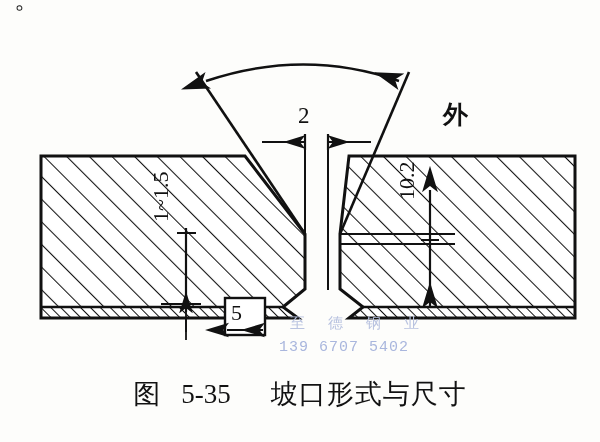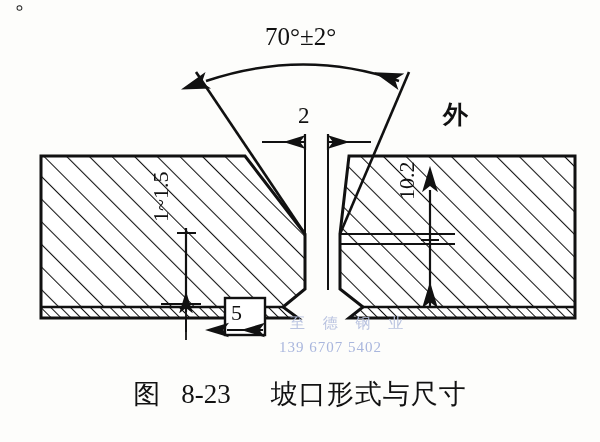--- a/index.html
+++ b/index.html
@@ -93,21 +93,21 @@
     left: 14px;
     top: -14px;
     font-size: 26px;
     color: #1a1a1a;
     font-family: "DejaVu Sans", sans-serif;
   }
   .watermark {
     position: absolute;
     color: #b9c3e0;
     white-space: nowrap;
-    font-family: Liberation Serif, serif;
+    font-family: Liberation Mono, monospace;
   }
   #watermark-company {
     left: 290px;
     top: 314px;
     font-size: 15px;
     letter-spacing: 7px;
   }
   #watermark-phone {
     left: 279px;
     top: 339px;
@@ -198,33 +198,32 @@
     <g>
       <rect x="225" y="298" width="40" height="37" fill="#ffffff" stroke="#111111" stroke-width="2.4"></rect>
       <line x1="227" y1="330" x2="263" y2="330" stroke="#111111" stroke-width="2" marker-start="url(#arrowStart)" marker-end="url(#arrowEnd)"></line>
       <line x1="186" y1="318" x2="186" y2="340" stroke="#111111" stroke-width="1.8"></line>
     </g>
 
   </svg>
 
   <div class="txt" id="corner-fragment">。</div>
 
-  <div class="txt" id="angle-label">70°±2°</div>
 
   <div class="txt" id="gap-label">2</div>
 
   <div class="txt" id="outside-label">外</div>
 
   <div class="txt" id="root-face-label">1~1.5</div>
 
   <div class="txt" id="depth-label">10.2</div>
 
   <div class="txt" id="land-label">5</div>
 
   <div class="watermark" id="watermark-company">至 德 钢 业</div>
 
   <div class="watermark" id="watermark-phone">139 6707 5402</div>
 
   <div class="txt" id="caption-text">
-    <span class="cap-pre">图</span><span class="cap-gap"></span><span class="cap-num">8-23</span><span class="cap-gap"></span><span class="cap-gap"></span><span class="cap-title">坡口形式与尺寸</span>
+    <span class="cap-pre">图</span><span class="cap-gap"></span><span class="cap-num">5-35</span><span class="cap-gap"></span><span class="cap-gap"></span><span class="cap-title">坡口形式与尺寸</span>
   </div>
 
 </div>
 
 </body></html>

